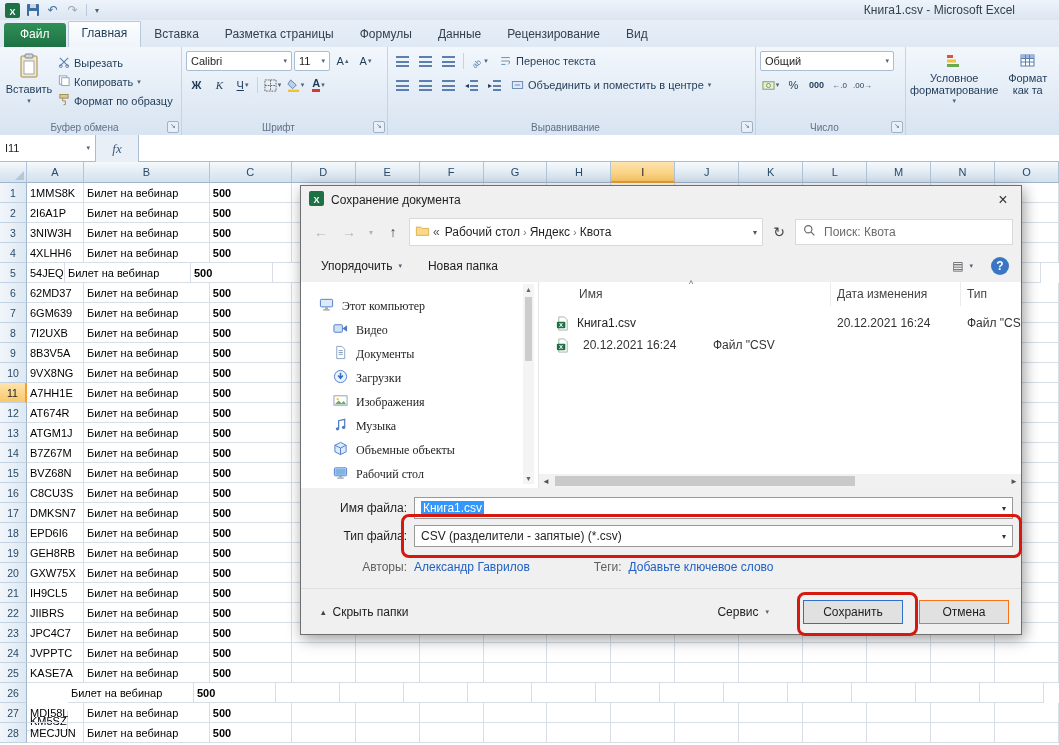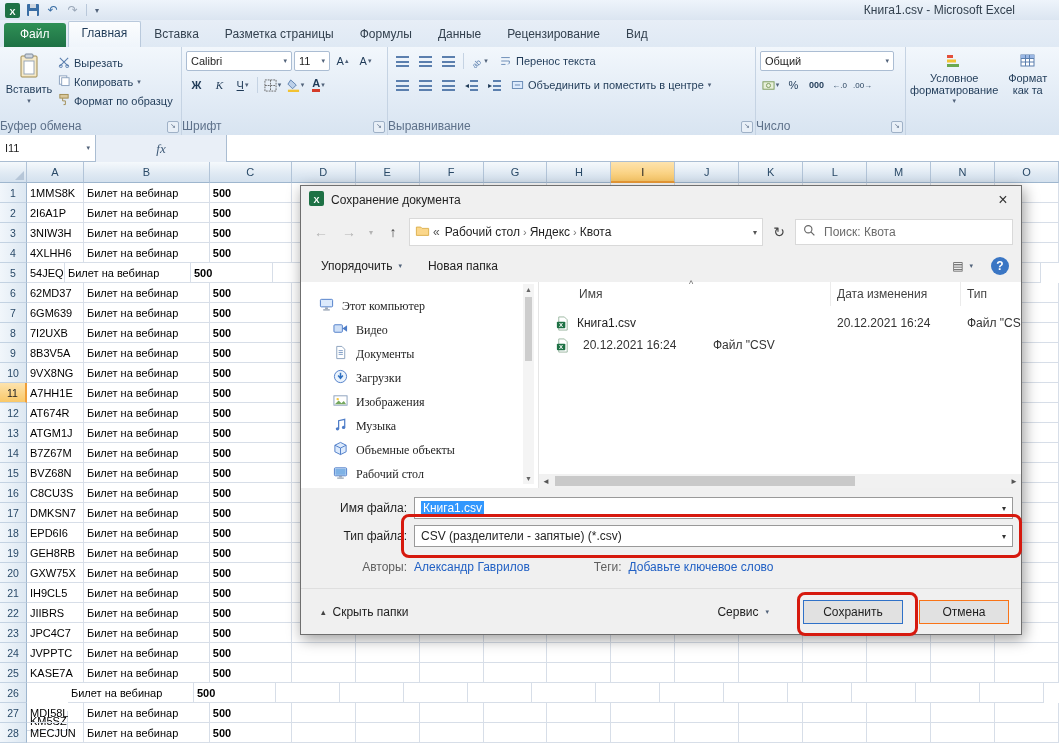--- a/index.html
+++ b/index.html
@@ -17,21 +17,21 @@
 
   
   .tabrow{position:absolute;left:0;top:20px;width:100%;height:27px;background:linear-gradient(#e7eef7,#dfe9f4);display:flex;align-items:flex-end;}
   .rtab{padding:4px 13px 6px;font-size:12px;color:#33414f;cursor:pointer;white-space:nowrap;}
   .rtab.file{background:linear-gradient(#2f9055,#1e7145);color:#fff;margin:0 2px 0 4px;border-radius:3px 3px 0 0;padding:4px 16px 6px;}
   .rtab.active{background:linear-gradient(#fcfdfe,#eff5fb);border:1px solid #b9c9dc;border-bottom:none;border-radius:2px 2px 0 0;color:#1f3a57;padding-bottom:7px;}
 
   
   .ribbon{position:absolute;left:0;top:47px;width:100%;height:88px;background:linear-gradient(#f2f7fc,#e3ecf6 55%,#d8e4f1);border-bottom:1px solid #abbdd3;display:flex;}
   .group{position:relative;height:100%;border-right:1px solid #c5d3e3;padding:4px 4px 16px;box-sizing:border-box;}
-  .glabel{position:absolute;left:0;right:12px;bottom:2px;font-size:12px;color:#5e718a;white-space:nowrap;}
+  .glabel{position:absolute;left:0;right:12px;bottom:2px;text-align:center;font-size:10px;color:#5e718a;white-space:nowrap;}
   .launcher{position:absolute;right:2px;bottom:2px;width:10px;height:10px;border:1px solid #9fb1c7;border-radius:2px;background:#e8eff7;color:#5e718a;font-size:7px;line-height:8px;text-align:center;cursor:pointer;}
   .caret{font-size:7px;color:#51627a;}
   .clipboard{width:182px;display:flex;}
   .bigbtn{width:50px;display:flex;flex-direction:column;align-items:center;gap:2px;padding-top:2px;cursor:pointer;}
   .bigbtn .lbl{font-size:11px;color:#1f3a57;}
   .smallcol{display:flex;flex-direction:column;gap:4px;padding:5px 0 0 4px;}
   .sbtn{display:flex;align-items:center;gap:4px;font-size:11px;color:#1f3a57;cursor:pointer;white-space:nowrap;}
   .arow{display:flex;align-items:center;gap:2px;margin-bottom:4px;}
   .combo{display:flex;align-items:center;justify-content:space-between;background:#fff;border:1px solid #abbdd3;border-radius:2px;height:20px;padding:0 4px;font-size:11px;color:#1f1f1f;cursor:pointer;box-sizing:border-box;}
   .fname-combo{width:106px;}
@@ -48,21 +48,21 @@
   .txtbtn{display:inline-flex;align-items:center;gap:4px;font-size:11px;color:#1f3a57;background:none;border:none;cursor:pointer;font-family:inherit;white-space:nowrap;padding:0;}
   .numberg{width:150px;}
   .ncombo{width:134px;margin-bottom:4px;}
   .tiny{font-size:8px;}
   .zeros{font-size:9px;font-weight:bold;}
   .styles{flex:1;display:flex;gap:2px;border-right:none;overflow:hidden;}
   .bigwide{width:98px;display:flex;flex-direction:column;align-items:center;gap:1px;padding-top:2px;cursor:pointer;}
   .lbl2{font-size:11px;color:#1f3a57;text-align:center;line-height:12px;}
 
   
-  .fbar{position:absolute;left:0;top:135px;width:100%;height:27px;background:#e9eff7;border-bottom:3px solid #4c1d95;display:flex;align-items:stretch;gap:44px;}
+  .fbar{position:absolute;left:0;top:135px;width:100%;height:27px;background:#e9eff7;border-bottom:3px solid #4c1d95;display:flex;align-items:stretch;}
   .namebox{width:96px;background:#fff;border-right:1px solid #aabdd2;border-bottom:1px solid #aabdd2;display:flex;align-items:center;justify-content:space-between;padding:0 5px;font-size:11px;box-sizing:border-box;}
   .fx{width:42px;display:flex;align-items:center;justify-content:center;font-family:"Liberation Serif",serif;font-style:italic;font-size:13px;color:#3f5a77;cursor:pointer;}
   .finput{flex:1;background:#fff;border-left:1px solid #aabdd2;border-bottom:1px solid #aabdd2;}
 
   
   .sheet{position:absolute;left:0;top:162px;width:100%;height:583px;background:#fff;}
   .chead{display:flex;height:21px;}
   .hcell{height:21px;line-height:21px;text-align:center;font-size:11px;color:#2a4a68;background:linear-gradient(#f5f9fc,#dfe9f3 60%,#d4e1ee);border-right:1px solid #b2c4d8;border-bottom:1px solid #9eb6ce;box-sizing:border-box;cursor:cell;}
   .hcell.corner{width:27px;position:relative;}
   .hcell.corner::after{content:"";position:absolute;right:2px;bottom:2px;border-left:9px solid transparent;border-bottom:9px solid #b6c6d8;}

